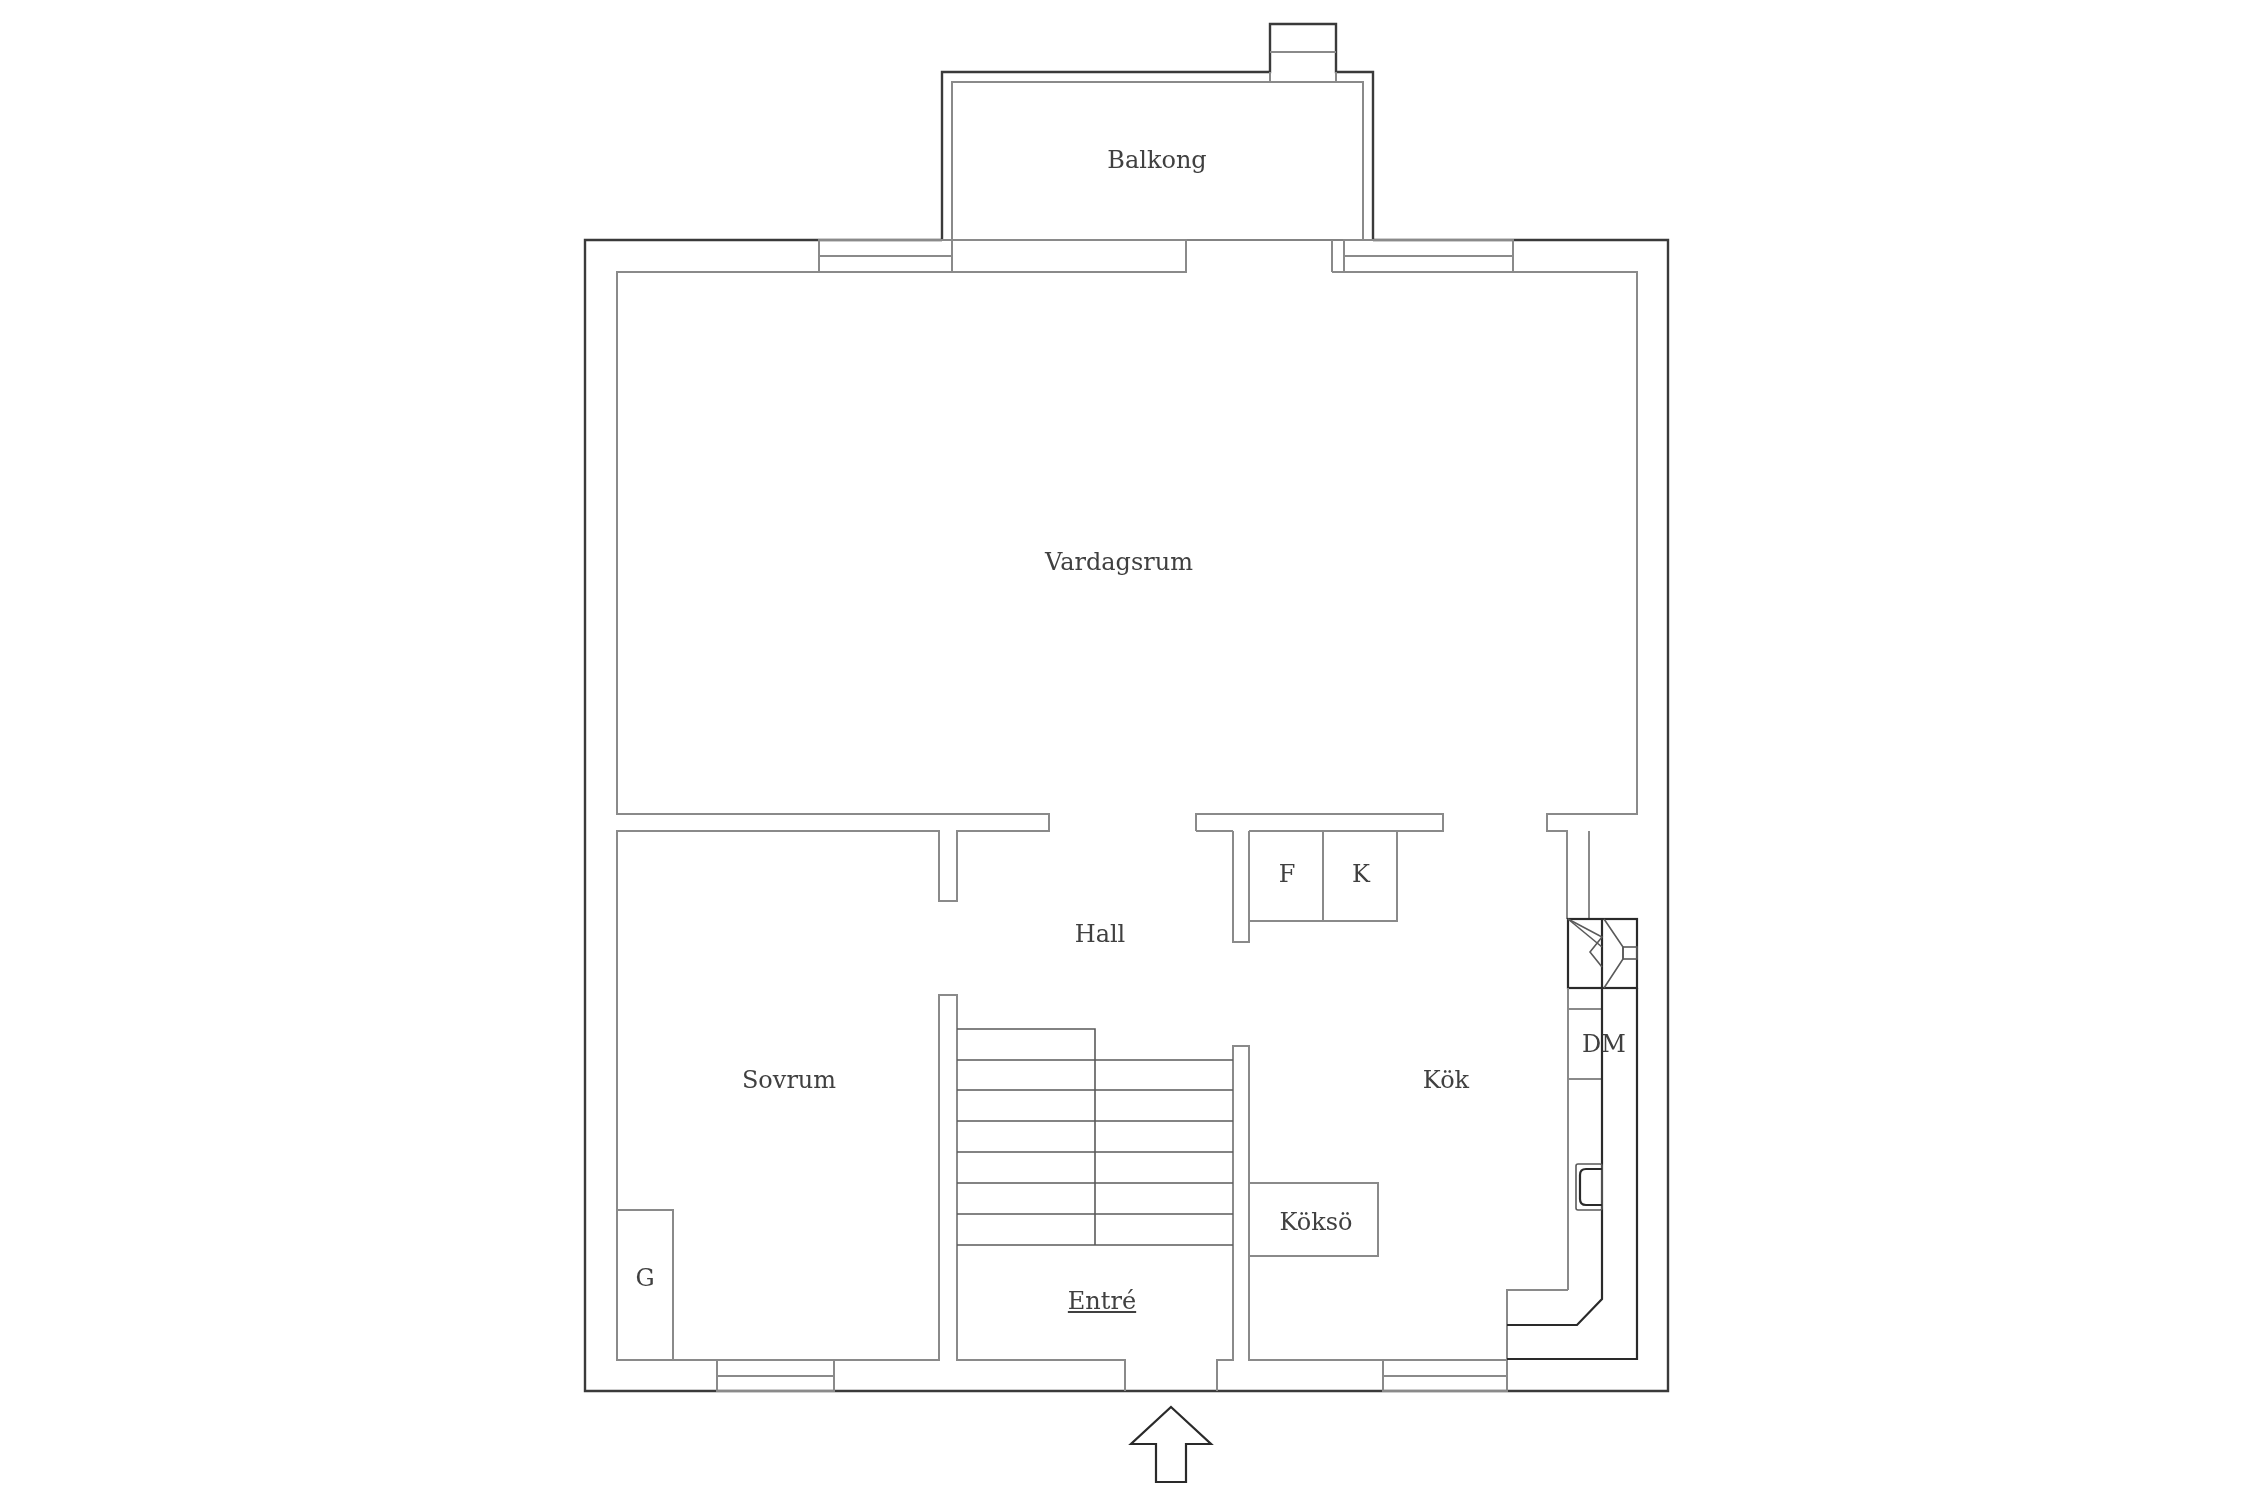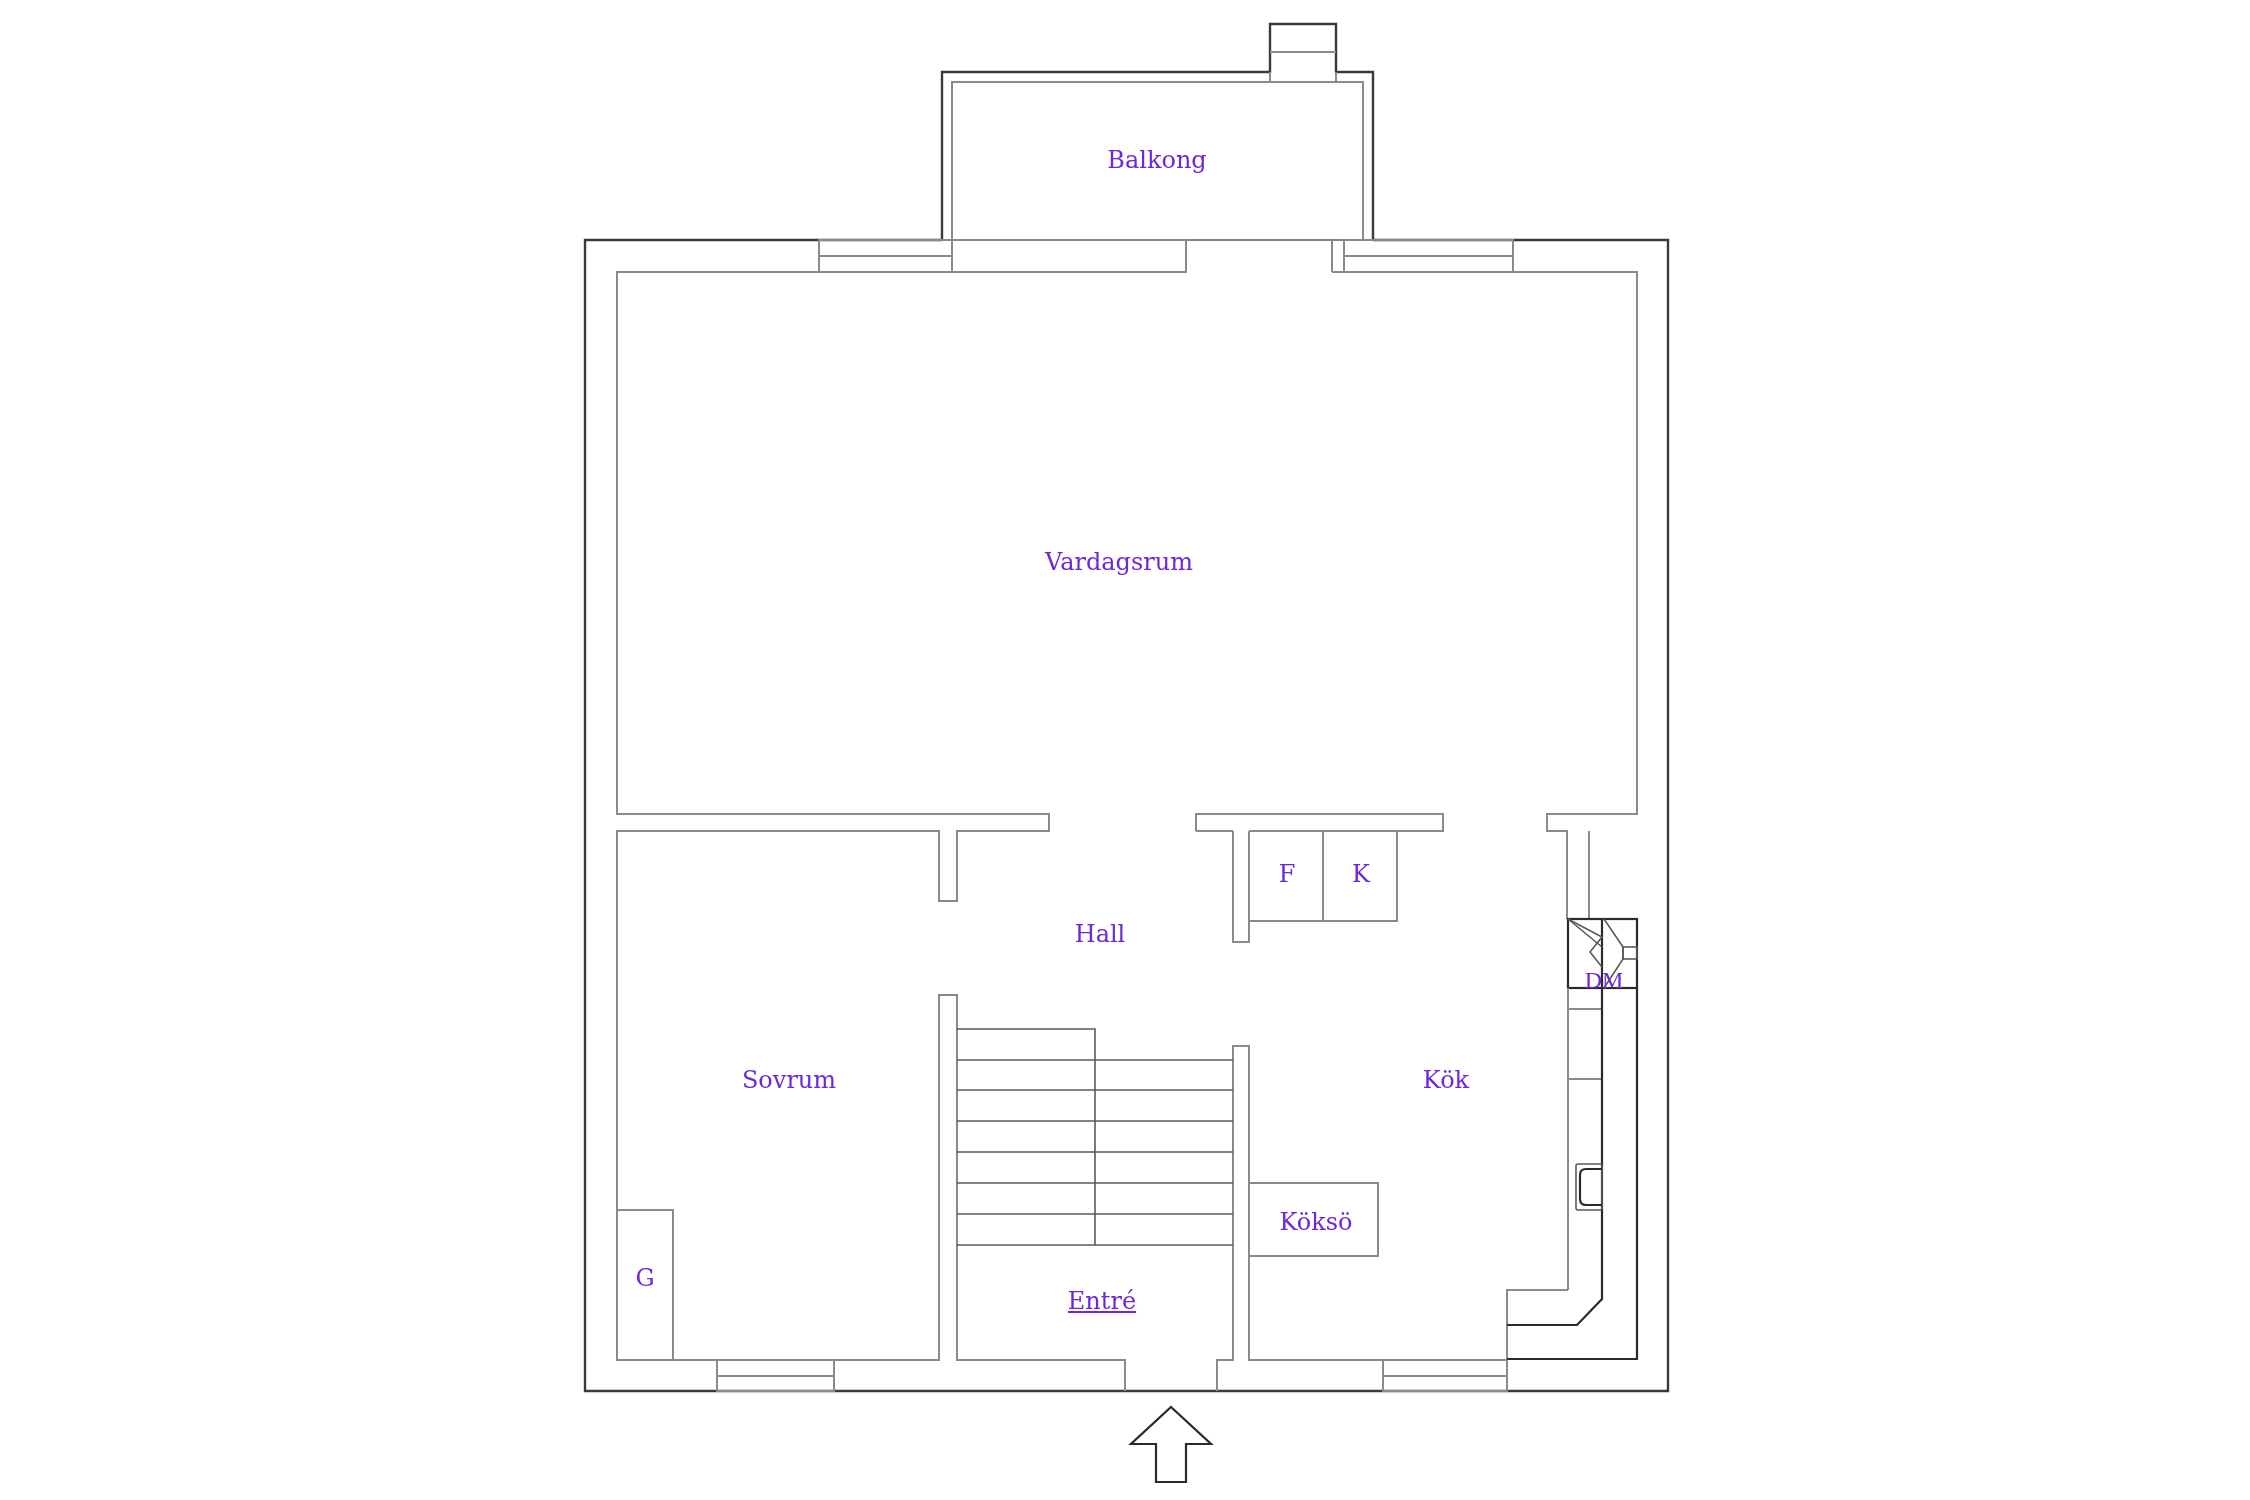--- a/index.html
+++ b/index.html
@@ -7,21 +7,21 @@
   svg { position: absolute; left: 0; top: 0; }
   .ext { fill: none; stroke: #3a3a3a; stroke-width: 2.4; }
   .int { fill: none; stroke: #8a8a8a; stroke-width: 2; }
   .thin { fill: none; stroke: #5a5a5a; stroke-width: 1.6; }
   .dark { fill: none; stroke: #2a2a2a; stroke-width: 2.2; }
   .lbl {
     position: absolute;
     transform: translate(-50%, -50%);
     font-family: "DejaVu Serif", "Liberation Serif", serif;
     font-size: 24px;
-    color: #6d28d9;
+    color: #404040;
     white-space: nowrap;
     line-height: 1;
   }
 </style>
 </head>
 <body>
 
 <svg width="2250" height="1500" viewBox="0 0 2250 1500">
 
   <g>
@@ -106,14 +106,14 @@
 
 <div class="lbl" style="left:1157px;top:160px;">Balkong</div>
 <div class="lbl" style="left:1119px;top:520px;margin-top:42px;">Vardagsrum</div>
 <div class="lbl" style="left:1100px;top:934px;">Hall</div>
 <div class="lbl" style="left:789px;top:1080px;">Sovrum</div>
 <div class="lbl" style="left:1402px;top:1080px;margin-left:44px;">Kök</div>
 <div class="lbl" style="left:1102px;top:1301px;text-decoration:underline;">Entré</div>
 <div class="lbl" style="left:1316px;top:1222px;text-align:center;">Köksö</div>
 <div class="lbl" style="left:1287px;top:874px;">F</div>
 <div class="lbl" style="left:1361px;top:874px;">K</div>
-<div class="lbl" style="left:1604px;top:980px;font-family:Liberation Serif, serif;">DM</div>
+<div class="lbl" style="left:1604px;top:1044px;">DM</div>
 <div class="lbl" style="left:645px;top:1278px;">G</div>
 
 </body></html>

